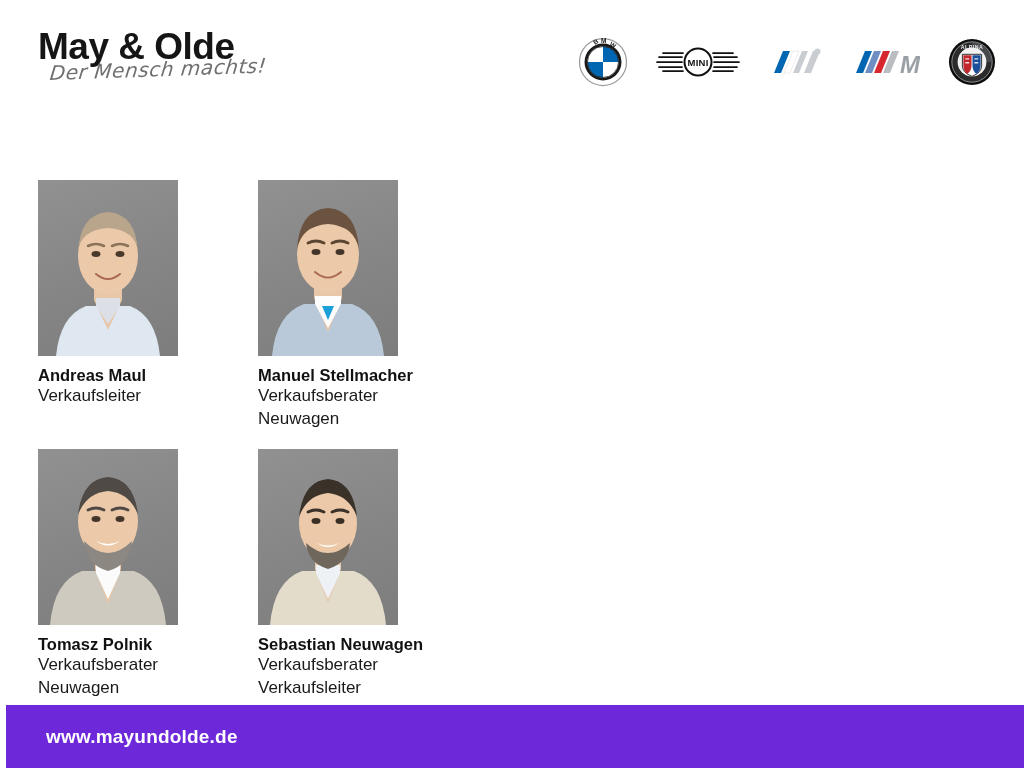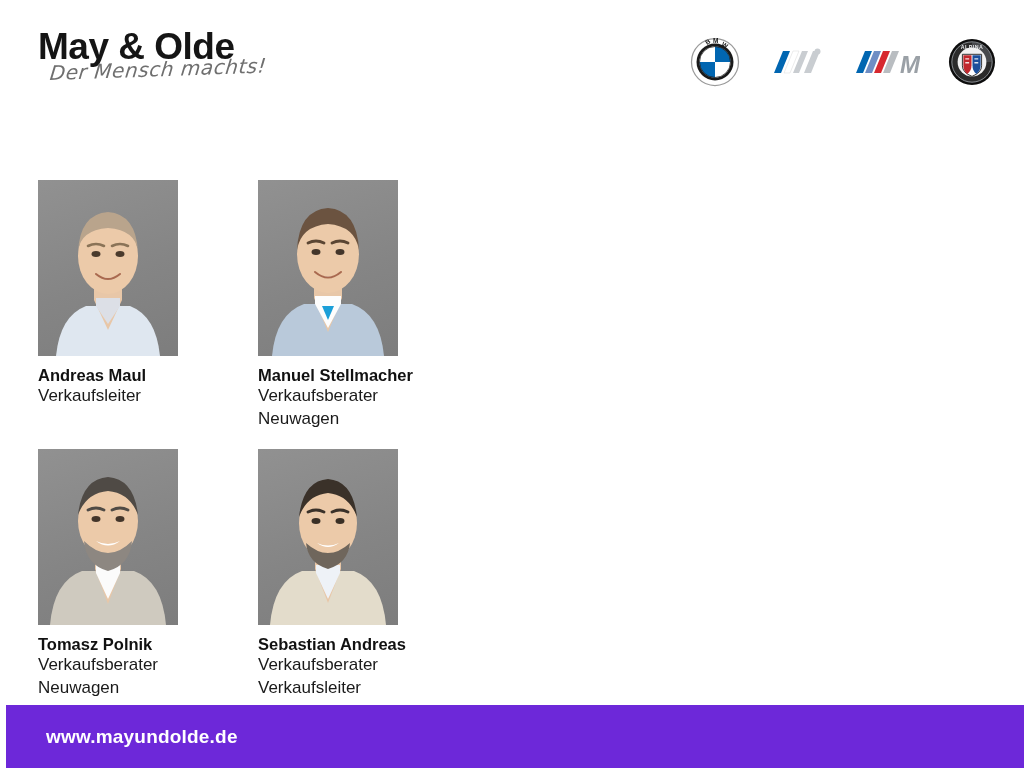--- a/index.html
+++ b/index.html
@@ -199,20 +199,38 @@
           <path d="M50 50 L81 50 A31 31 0 0 1 50 81 Z" fill="#ffffff"></path>
           <circle cx="50" cy="50" r="31" fill="none" stroke="#1a1a1a" stroke-width="1.5"></circle>
           <g fill="#1a1a1a" font-family="Liberation Sans, sans-serif" font-size="13" font-weight="bold">
             <text x="34" y="16" transform="rotate(-32 34 16)">B</text>
             <text x="46" y="11">M</text>
             <text x="62" y="17" transform="rotate(30 62 17)">W</text>
           </g>
         </svg>
       </div>
 
+      <div class="logo-item">
+        <svg width="84" height="38" viewBox="0 0 168 76">
+          <g stroke="#111111" stroke-width="3.5" fill="none" stroke-linecap="round">
+            <path d="M6 28 H52"></path>
+              <path d="M2 38 H52"></path>
+              <path d="M6 48 H52"></path>
+            <path d="M116 28 H162"></path>
+              <path d="M116 38 H166"></path>
+              <path d="M116 48 H162"></path>
+            <path d="M14 20 H54"></path>
+              <path d="M14 56 H54"></path>
+            <path d="M114 20 H154"></path>
+              <path d="M114 56 H154"></path>
+          </g>
+          <circle cx="84" cy="38" r="27" fill="#ffffff" stroke="#111111" stroke-width="4"></circle>
+          <text x="84" y="45" text-anchor="middle" font-family="Liberation Sans, sans-serif" font-size="19" font-weight="bold" fill="#111111" letter-spacing="0.5">MINI</text>
+        </svg>
+      </div>
 
       <div class="logo-item">
         <svg width="58" height="30" viewBox="0 0 116 60">
           <path d="M12 52 L30 8 L44 8 L26 52 Z" fill="#0166B1"></path>
           <path d="M32 52 L50 8 L62 8 L44 52 Z" fill="#ffffff" stroke="#d8d8d8" stroke-width="1"></path>
           <path d="M50 52 L68 8 L80 8 L62 52 Z" fill="#c9cdd1"></path>
           <path d="M72 52 L90 8 L104 8 L86 52 Z" fill="#c9cdd1"></path>
           <circle cx="99" cy="9" r="6" fill="#c9cdd1"></circle>
         </svg>
       </div>
@@ -330,21 +348,21 @@
             <ellipse cx="70" cy="74" rx="29" ry="37" fill="#eccaa9"></ellipse>
             <path d="M41 68 Q45 32 70 30 Q95 32 99 68 Q91 46 70 44 Q49 46 41 68 Z" fill="#3a3129"></path>
             <path d="M48 94 Q70 114 92 94 Q90 114 70 120 Q50 114 48 94 Z" fill="#6f665c"></path>
             <ellipse cx="58" cy="72" rx="4.5" ry="3" fill="#3a2f25"></ellipse>
             <ellipse cx="82" cy="72" rx="4.5" ry="3" fill="#3a2f25"></ellipse>
             <path d="M50 63 Q58 59 66 63" stroke="#3a3129" stroke-width="2.8" fill="none" stroke-linecap="round"></path>
             <path d="M74 63 Q82 59 90 63" stroke="#3a3129" stroke-width="2.8" fill="none" stroke-linecap="round"></path>
             <path d="M59 94 Q70 102 81 94 Q70 99 59 94 Z" fill="#ffffff"></path>
           </svg>
         </div>
-        <div class="member-name">Sebastian Andreas</div>
+        <div class="member-name">Sebastian Neuwagen</div>
         <div class="member-role">Verkaufsberater</div>
         <div class="member-role">Verkaufsleiter</div>
       </div>
 
     </div>
   </div>
 
   <div class="footer">
     <div class="footer-url">www.mayundolde.de</div>
   </div>

